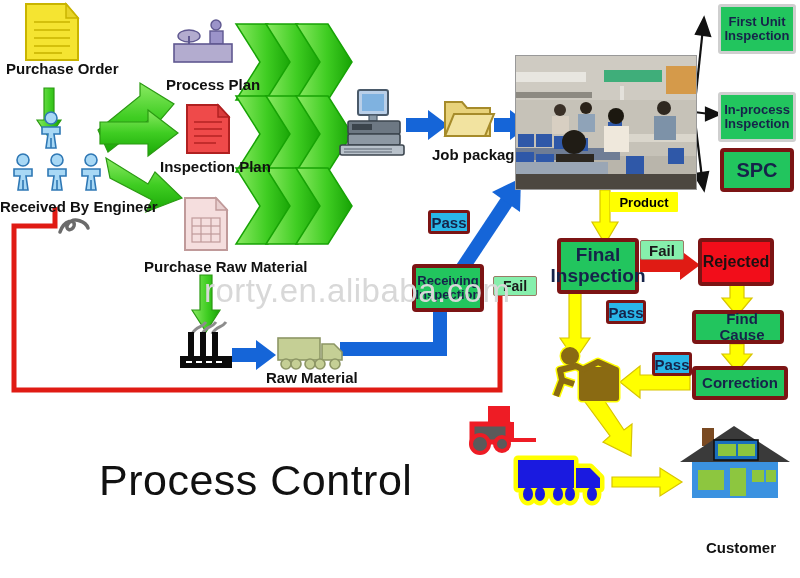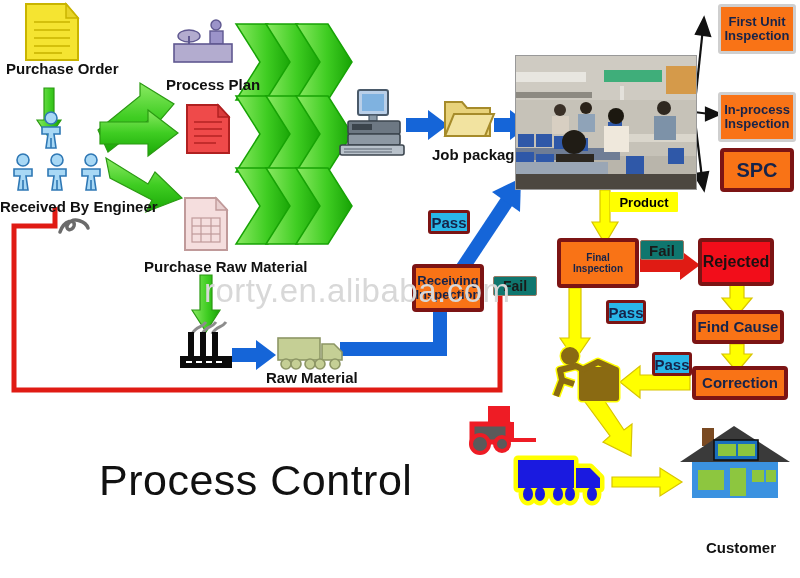--- a/index.html
+++ b/index.html
@@ -13,21 +13,21 @@
     height: 578px;
     background: #ffffff;
     font-family: "Liberation Sans", sans-serif;
     overflow: hidden;
   }
   .abs { position: absolute; }
   
   .pbox {
     position: absolute;
     box-sizing: border-box;
-    background: #f97316;
+    background: #22c55e;
     border: 4px solid #7c1414;
     border-radius: 4px;
     color: #16234a;
     font-weight: 700;
     display: flex;
     flex-direction: column;
     align-items: center;
     justify-content: center;
     line-height: 1.1;
     text-align: center;
@@ -42,21 +42,21 @@
     border: 3px solid #7c1414;
     border-radius: 3px;
     color: #16234a;
     font-weight: 700;
     display: flex;
     align-items: center;
     justify-content: center;
     line-height: 1;
   }
   .chip.fail {
-    background: #0f766e;
+    background: #86efac;
     border: 1px solid #9a7a66;
     color: #1a1a1a;
     border-radius: 2px;
   }
   .chip.product {
     background: #ffff00;
     border: none;
     color: #000;
     border-radius: 1px;
   }
@@ -251,20 +251,21 @@
   <svg class="abs" style="left:184px; top:103px;" width="48" height="54">
     <path d="M3,2 L34,2 L45,14 L45,50 L3,50 Z" fill="#ef4a4a" stroke="#b02020" stroke-width="2"></path>
     <path d="M34,2 L34,14 L45,14 Z" fill="#d93b3b" stroke="#b02020" stroke-width="1.4"></path>
     <g stroke="#b02020" stroke-width="1.4">
       <line x1="10" y1="19" x2="38" y2="19"></line>
       <line x1="10" y1="26" x2="38" y2="26"></line>
       <line x1="10" y1="33" x2="38" y2="33"></line>
       <line x1="10" y1="40" x2="32" y2="40"></line>
     </g>
   </svg>
+  <div class="cap" style="left:160px; top:158px;">Inspection Plan</div>
 
   <svg class="abs" style="left:182px; top:196px;" width="48" height="58">
     <path d="M3,2 L34,2 L45,14 L45,54 L3,54 Z" fill="#f5dede" stroke="#c09a9a" stroke-width="2"></path>
     <path d="M34,2 L34,14 L45,14 Z" fill="#e8cfcf" stroke="#c09a9a" stroke-width="1.4"></path>
     <g stroke="#c09a9a" stroke-width="1.2" fill="none">
       <rect x="10" y="22" width="28" height="24"></rect>
       <line x1="10" y1="30" x2="38" y2="30"></line>
       <line x1="10" y1="38" x2="38" y2="38"></line>
       <line x1="19" y1="22" x2="19" y2="46"></line>
       <line x1="29" y1="22" x2="29" y2="46"></line>
@@ -345,30 +346,30 @@
     <span>In-process</span>
     <span>Inspection</span>
   </div>
 
   <div class="pbox" style="left:720px; top:148px; width:74px; height:44px; font-size:20px;">
     <span>SPC</span>
   </div>
 
   <div class="chip product" style="left:610px; top:192px; width:68px; height:20px; font-size:13px;">Product</div>
 
-  <div class="pbox" style="left:557px; top:238px; width:82px; height:50px; font-size:10px;">
+  <div class="pbox" style="left:557px; top:238px; width:82px; height:56px; font-size:19px;">
     <span>Final</span>
     <span>Inspection</span>
   </div>
 
   <div class="pbox reject" style="left:698px; top:238px; width:76px; height:48px; font-size:16px;">
     <span>Rejected</span>
   </div>
 
-  <div class="pbox" style="left:692px; top:310px; width:92px; height:34px; font-size:15px;">
+  <div class="pbox" style="left:692px; top:310px; width:92px; height:34px; font-size:15px;padding-left:8px;">
     <span>Find Cause</span>
   </div>
 
   <div class="pbox" style="left:692px; top:366px; width:96px; height:34px; font-size:15px;">
     <span>Correction</span>
   </div>
 
   <div class="pbox" style="left:412px; top:264px; width:72px; height:48px; font-size:13px;">
     <span>Receiving</span>
     <span>Inspection</span>

